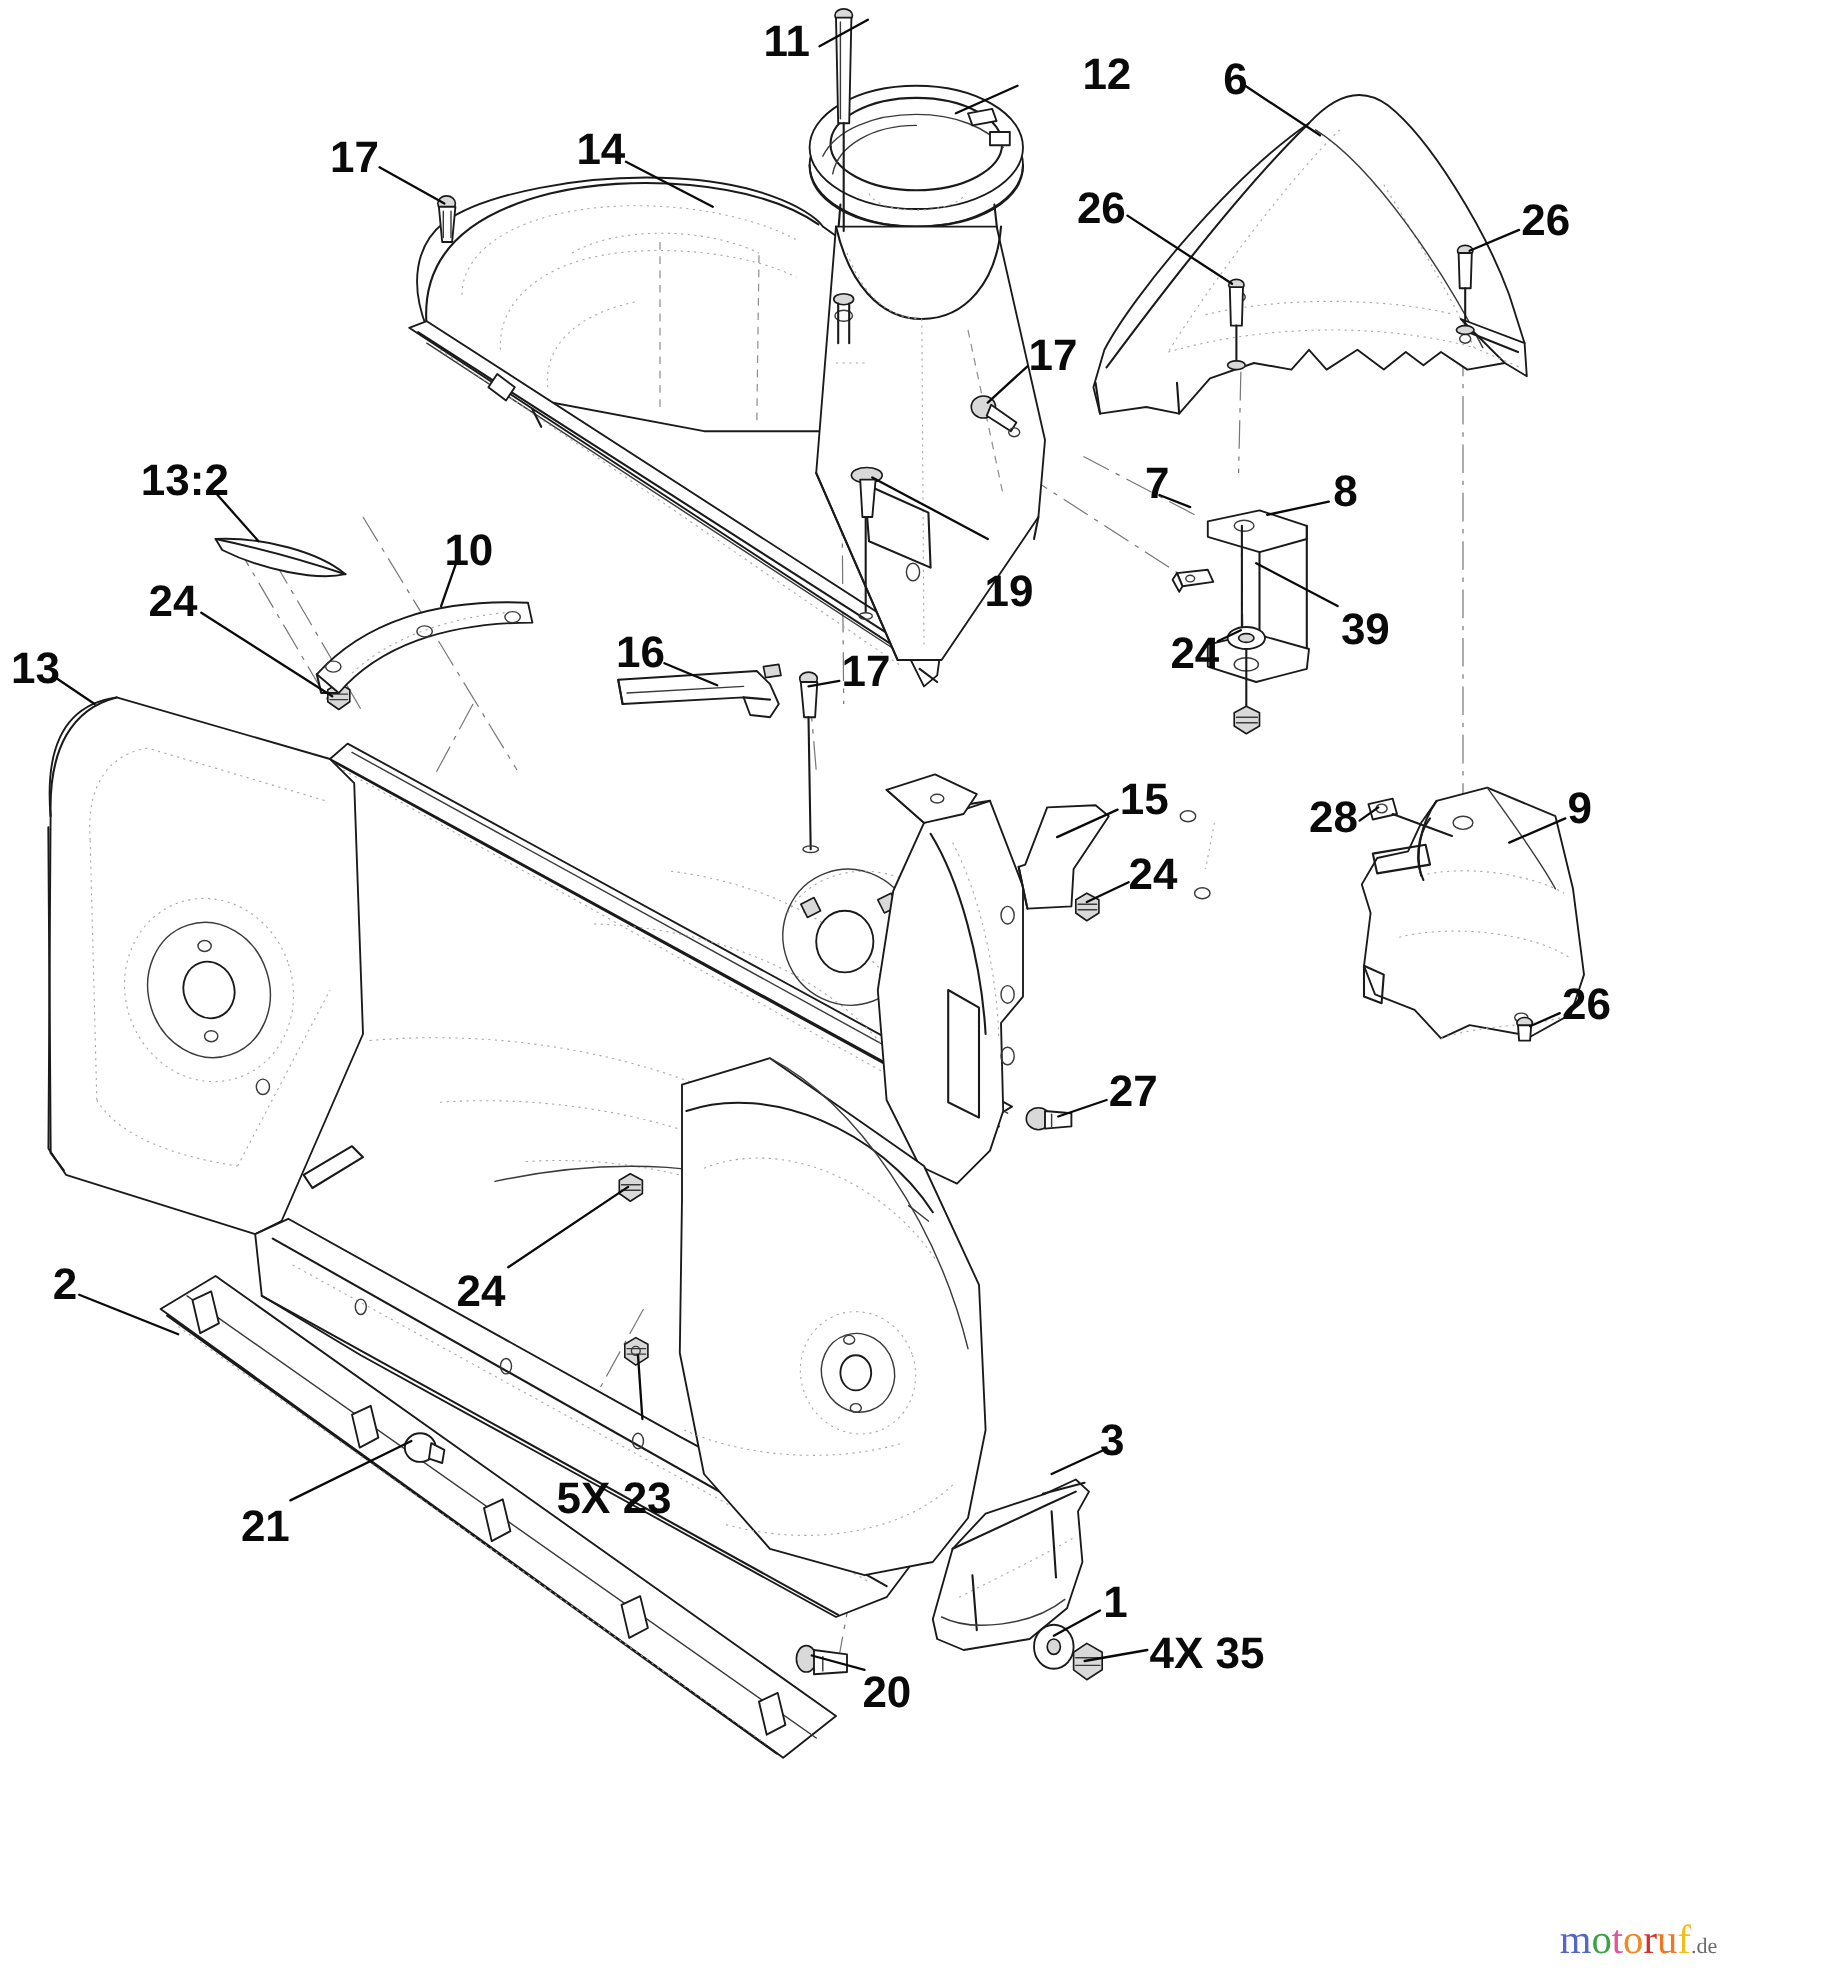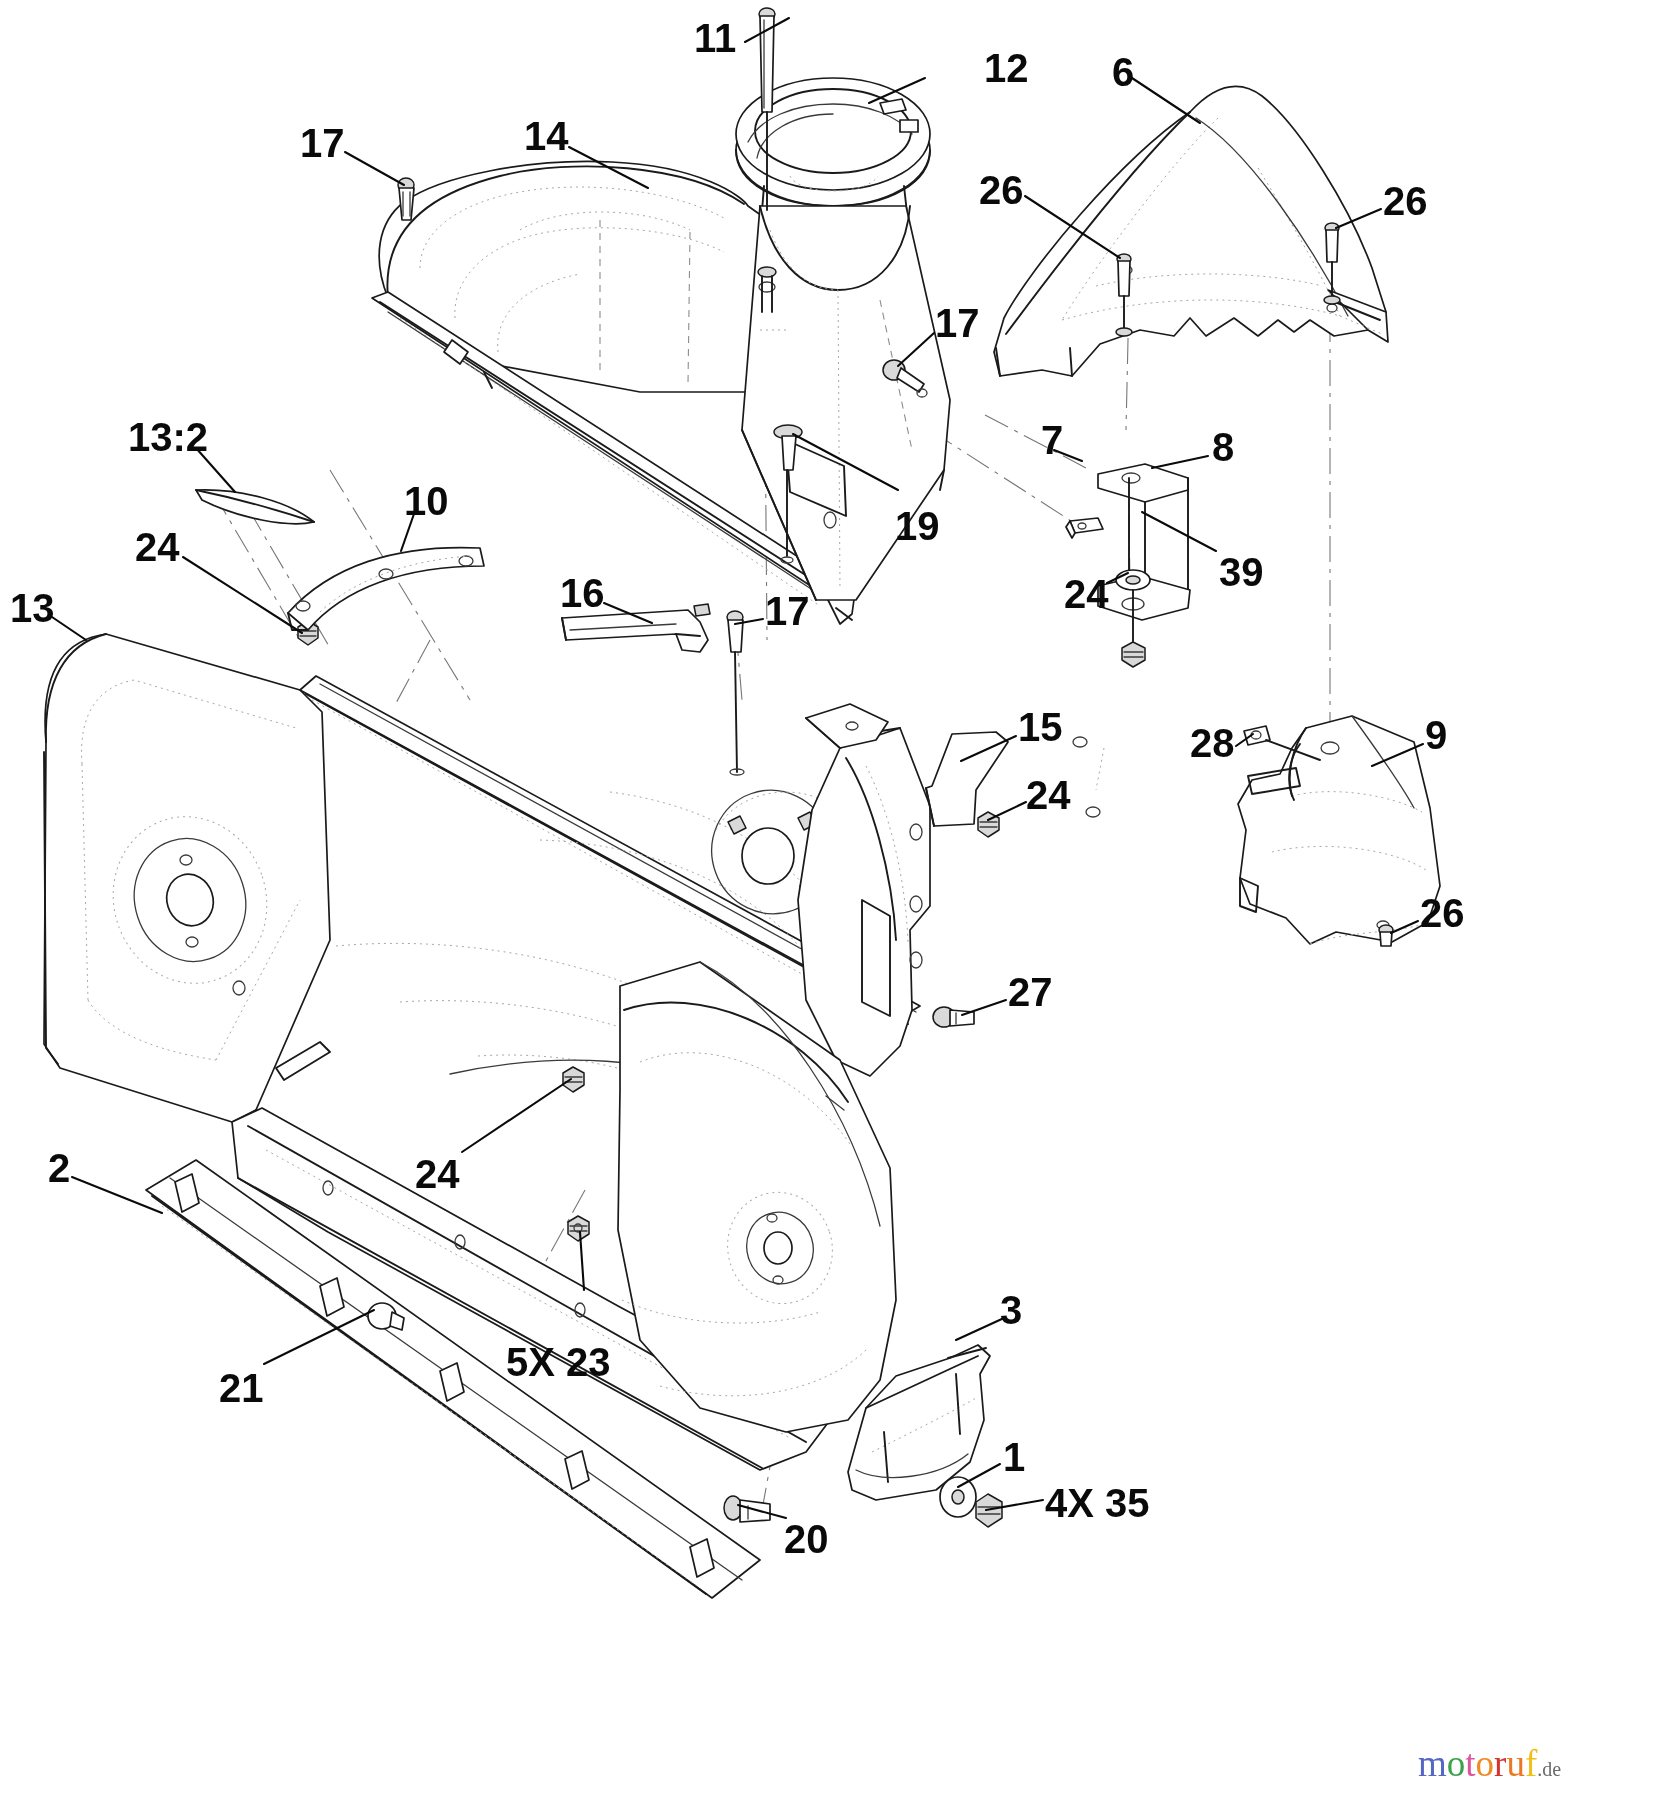--- a/index.html
+++ b/index.html
@@ -460,21 +460,21 @@
 
   <div id="callouts">
       <div class="callout" style="left: 694px; top: 18px;">11</div>
       <div class="callout" style="left: 984px; top: 48px;">12</div>
       <div class="callout" style="left: 1112px; top: 52px;">6</div>
       <div class="callout" style="left: 524px; top: 116px; text-align: center;">14</div>
       <div class="callout" style="left: 300px; top: 123px;">17</div>
       <div class="callout" style="left: 979px; top: 170px;">26</div>
       <div class="callout" style="left: 1383px; top: 181px;">26</div>
       <div class="callout" style="left: 935px; top: 303px;">17</div>
-      <div class="callout" style="left: 895px; top: 506px;">19</div>
+      <div class="callout" style="left: 895px; top: 518px;">19</div>
       <div class="callout" style="left: 1041px; top: 420px;">7</div>
       <div class="callout" style="left: 1212px; top: 427px;">8</div>
       <div class="callout" style="left: 1219px; top: 552px;">39</div>
       <div class="callout" style="left: 1064px; top: 574px;">24</div>
       <div class="callout" style="left: 128px; top: 417px; text-align: right;">13:2</div>
       <div class="callout" style="left: 404px; top: 481px;">10</div>
       <div class="callout" style="left: 135px; top: 527px;">24</div>
       <div class="callout" style="left: 10px; top: 588px;">13</div>
       <div class="callout" style="left: 560px; top: 573px;">16</div>
       <div class="callout" style="left: 765px; top: 591px;">17</div>

